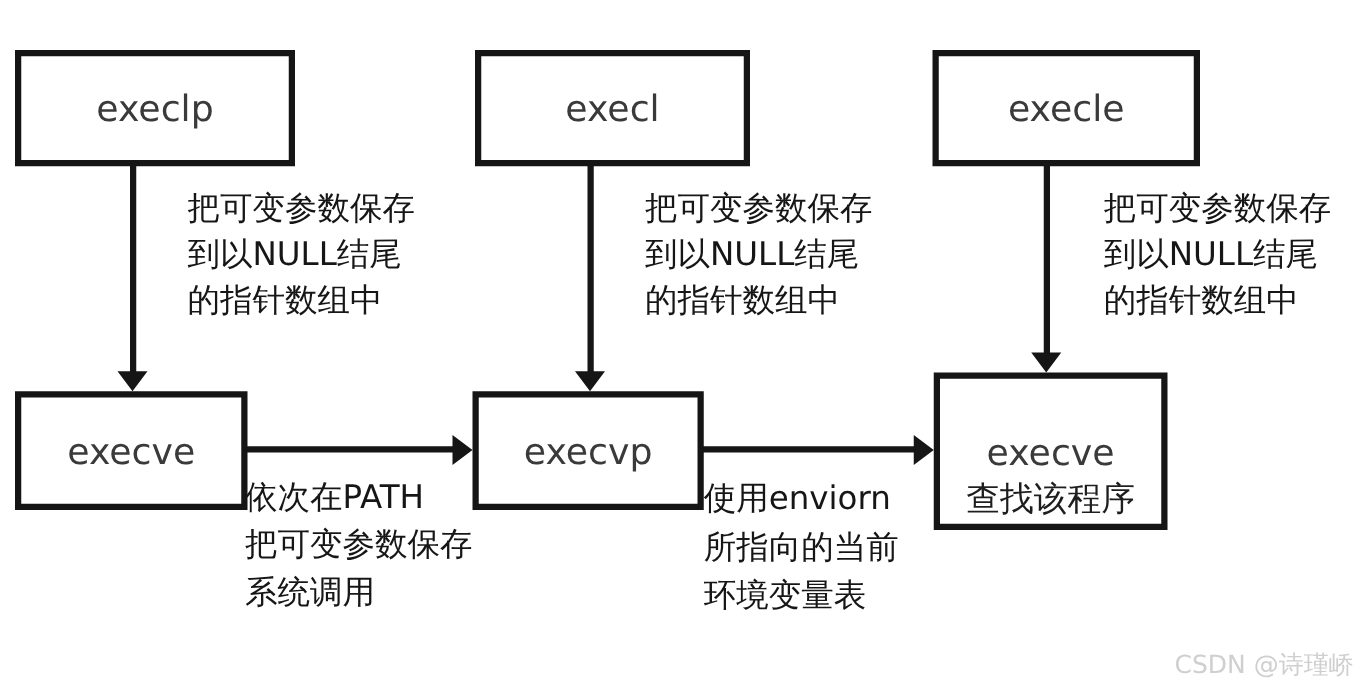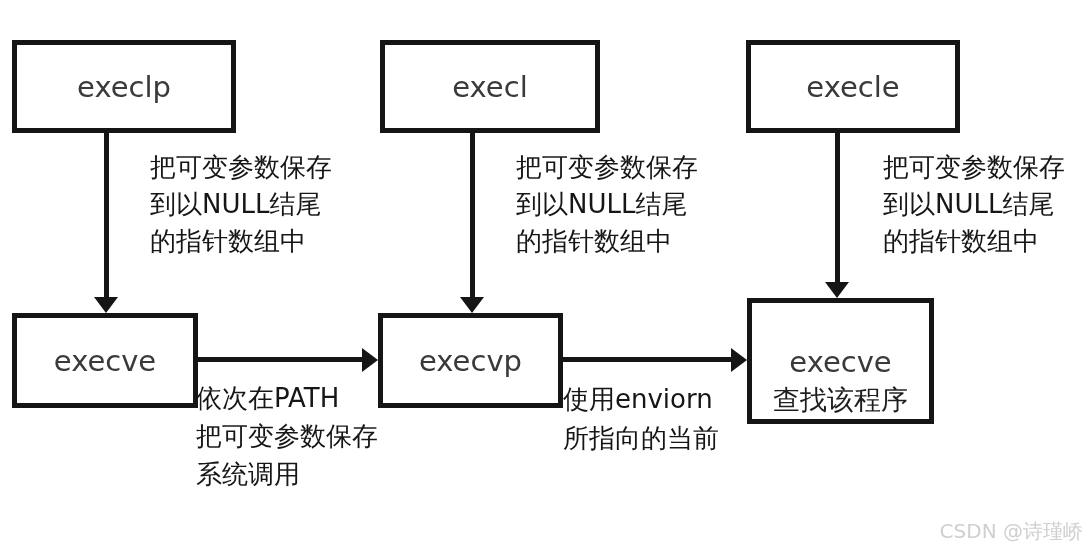--- a/index.html
+++ b/index.html
@@ -143,17 +143,18 @@
 
   <div class="note note-bottom1">
     <span>依次在PATH</span>
     <span>把可变参数保存</span>
     <span>系统调用</span>
   </div>
 
   <div class="note note-bottom2">
     <span>使用enviorn</span>
     <span>所指向的当前</span>
+    <span>环境变量表</span>
   </div>
 
   <div class="watermark">CSDN @诗瑾峤</div>
 
 </div>
 
 </body></html>

